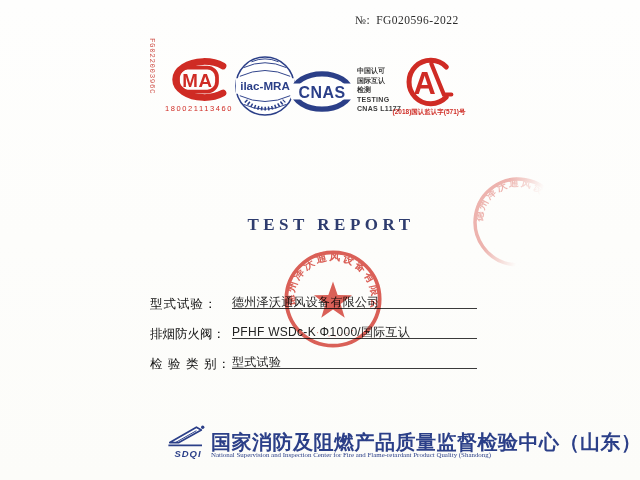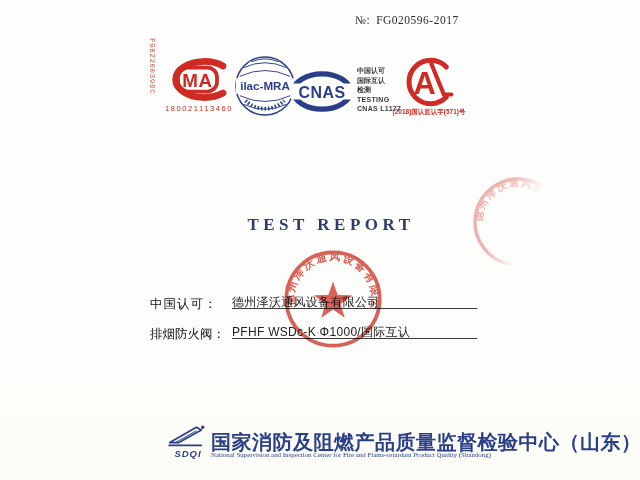--- a/index.html
+++ b/index.html
@@ -63,21 +63,21 @@
   .org-cn{position:absolute;left:211px;top:429px;font-size:20px;font-weight:bold;color:#2b3f88;letter-spacing:.5px;white-space:nowrap;}
   .org-en{position:absolute;left:211px;top:451px;width:290px;font-family:"Liberation Serif",serif;font-size:6.9px;color:#2b3f88;white-space:nowrap;}
   svg text{font-family:"Liberation Sans",sans-serif;}
 </style>
 </head>
 <body>
 
 <div class="canvas">
 
   <div class="report-no">
-    <span class="no-label">№:</span><span>FG020596-2017</span>
+    <span class="no-label">№:</span><span>FG020596-2022</span>
   </div>
 
   <div class="side-code">FG02200396C</div>
 
   <svg class="logo cma-logo" width="72" height="45" viewBox="0 0 96 60">
     <path d="M 80 12 A 38 24 0 1 0 80 48" fill="none" stroke="#cf2b24" stroke-width="9" stroke-linecap="round"></path>
     <rect x="20" y="14" width="52" height="32" rx="13" fill="none" stroke="#cf2b24" stroke-width="5"></rect>
     <text x="46" y="40" text-anchor="middle" font-size="25" font-weight="800" fill="#cf2b24" letter-spacing="1">MA</text>
   </svg>
   <div class="cma-license">180021113460</div>
@@ -111,29 +111,35 @@
   <svg class="logo cal-logo" width="54" height="50" viewBox="0 0 60 60">
     <path d="M 52 12 A 26 26 0 1 0 52 48" fill="none" stroke="#cf2b24" stroke-width="6" stroke-linecap="round"></path>
     <text x="26" y="44" text-anchor="middle" font-size="37" font-weight="800" fill="#cf2b24">A</text>
     <path d="M 34 8 L 49 45 L 58 45" fill="none" stroke="#cf2b24" stroke-width="5" stroke-linecap="round"></path>
   </svg>
   <div class="cal-caption">(2018)国认监认字(571)号</div>
 
   <div class="title-en">TEST REPORT</div>
 
   <div class="field-row row-1">
-    <span class="field-label">中国认可：</span>
+    <span class="field-label">型式试验：</span>
     <span class="field-value-wrap">
       <span class="field-value">德州泽沃通风设备有限公司</span>
     </span>
   </div>
   <div class="field-row row-2">
     <span class="field-label" style="letter-spacing:0;">排烟防火阀：</span>
     <span class="field-value-wrap">
       <span class="field-value">PFHF WSDc-K Φ1000/国际互认</span>
+    </span>
+  </div>
+  <div class="field-row row-3">
+    <span class="field-label">检 验 类 别：</span>
+    <span class="field-value-wrap">
+      <span class="field-value">型式试验</span>
     </span>
   </div>
 
   <svg class="seal-main" width="100" height="100" viewBox="0 0 120 120">
     <defs>
       <path id="sealTextArc" d="M 14 70 A 47 47 0 1 1 106 70" fill="none"></path>
       <path id="sealNumArc" d="M 29.8 96 A 47 47 0 0 0 90.2 96" fill="none"></path>
     </defs>
     <circle cx="60" cy="60" r="56" fill="none" stroke="#d6453b" stroke-width="4.5"></circle>
     <text font-size="13" font-weight="bold" fill="#d6453b" letter-spacing="2.4">

